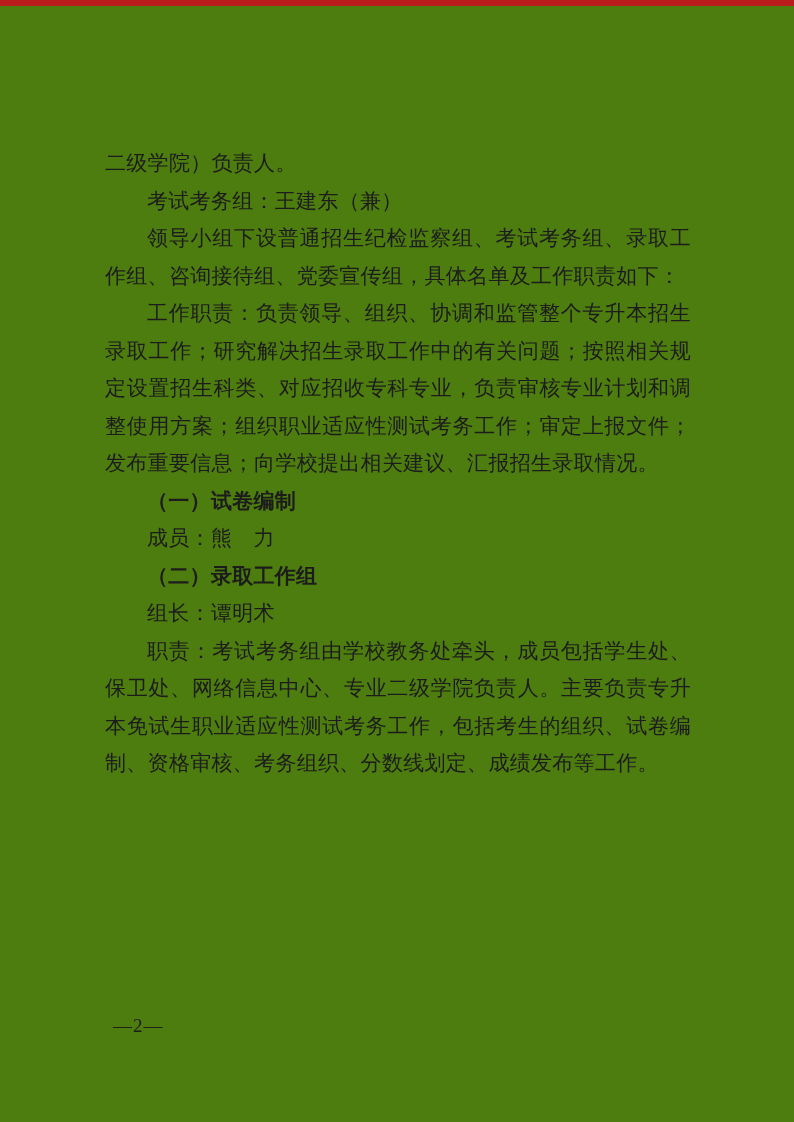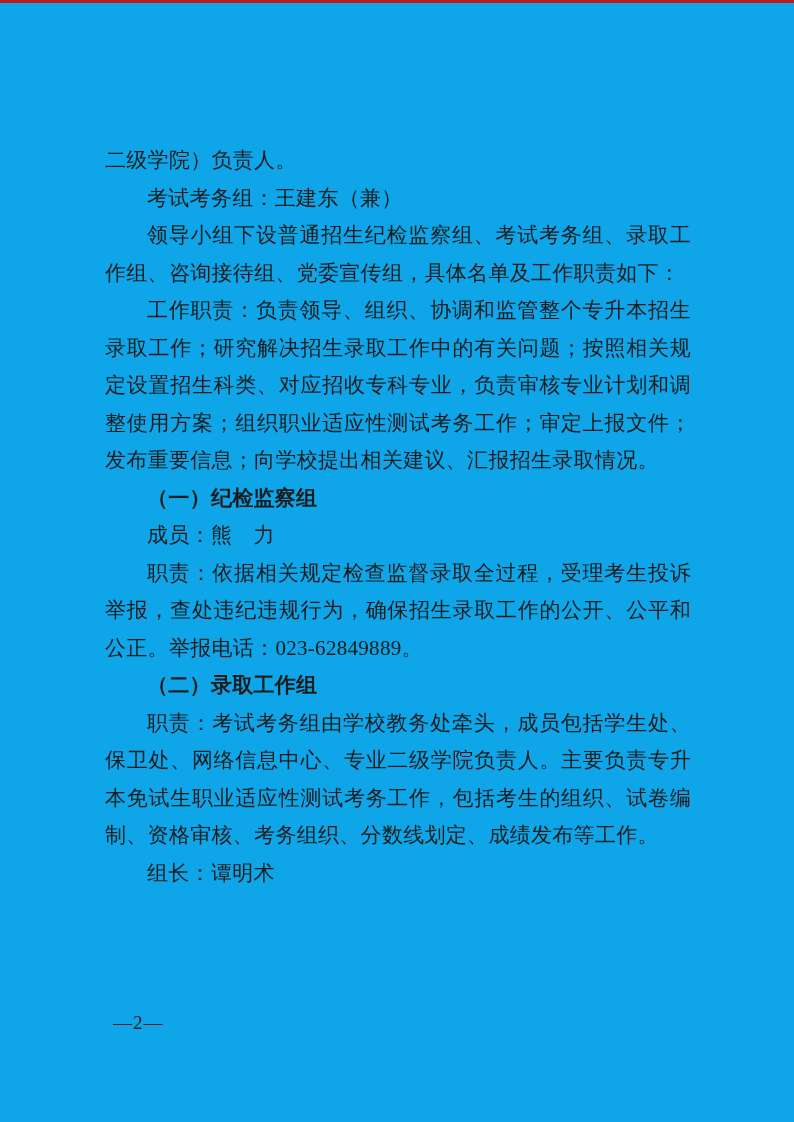--- a/index.html
+++ b/index.html
@@ -4,25 +4,25 @@
 <style>
   html, body {
     margin: 0;
     padding: 0;
     background: #ffffff;
   }
   .page {
     position: relative;
     width: 794px;
     height: 1122px;
-    background: #0ea5e9;
+    background: #4d7c0f;
     overflow: hidden;
     color: #1c1c1c;
     font-family: "Liberation Serif", "DejaVu Serif", serif;
-    border-top: 3px solid #b91c1c;
+    border-top: 6px solid #b91c1c;
     box-sizing: border-box;
   }
   .doc-body {
     position: absolute;
     left: 105px;
     top: 139px;
     width: 586px;
     font-size: 21px;
     line-height: 37.5px;
     text-align: justify;
@@ -54,21 +54,20 @@
 </style>
 </head>
 <body>
 
 <div class="page">
   <div class="doc-body">
       <p class="continuation">二级学院）负责人。</p>
       <p class="body-indent">考试考务组：王建东（兼）</p>
       <p class="body-indent">领导小组下设普通招生纪检监察组、考试考务组、录取工作组、咨询接待组、党委宣传组，具体名单及工作职责如下：</p>
       <p class="body-indent">工作职责：负责领导、组织、协调和监管整个专升本招生录取工作；研究解决招生录取工作中的有关问题；按照相关规定设置招生科类、对应招收专科专业，负责审核专业计划和调整使用方案；组织职业适应性测试考务工作；审定上报文件；发布重要信息；向学校提出相关建议、汇报招生录取情况。</p>
-      <p class="heading">（一）纪检监察组</p>
+      <p class="heading">（一）试卷编制</p>
       <p class="body-indent">成员：熊　力</p>
-      <p class="body-indent">职责：依据相关规定检查监督录取全过程，受理考生投诉举报，查处违纪违规行为，确保招生录取工作的公开、公平和公正。举报电话：023-62849889。</p>
       <p class="heading">（二）录取工作组</p>
+      <p class="body-indent">组长：谭明术</p>
       <p class="body-indent">职责：考试考务组由学校教务处牵头，成员包括学生处、保卫处、网络信息中心、专业二级学院负责人。主要负责专升本免试生职业适应性测试考务工作，包括考生的组织、试卷编制、资格审核、考务组织、分数线划定、成绩发布等工作。</p>
-      <p class="body-indent">组长：谭明术</p>
     </div>
   <div class="page-footer">—2—</div>
 </div>
 
 </body></html>

